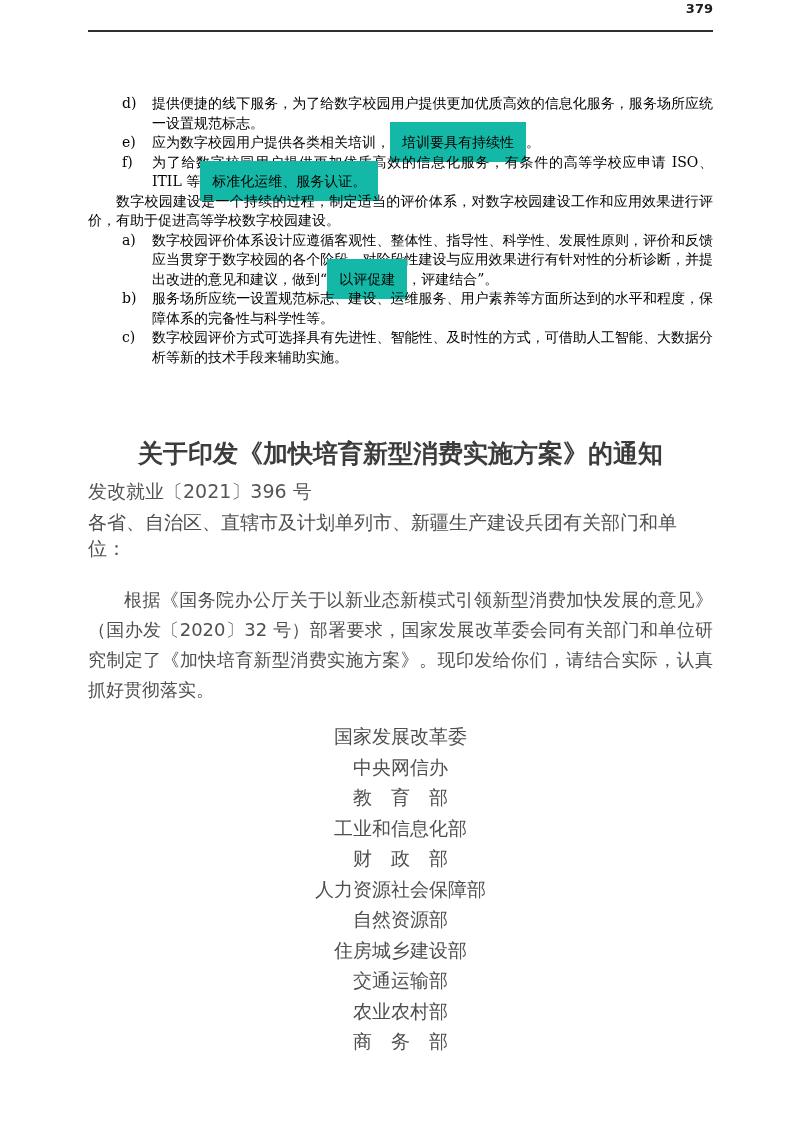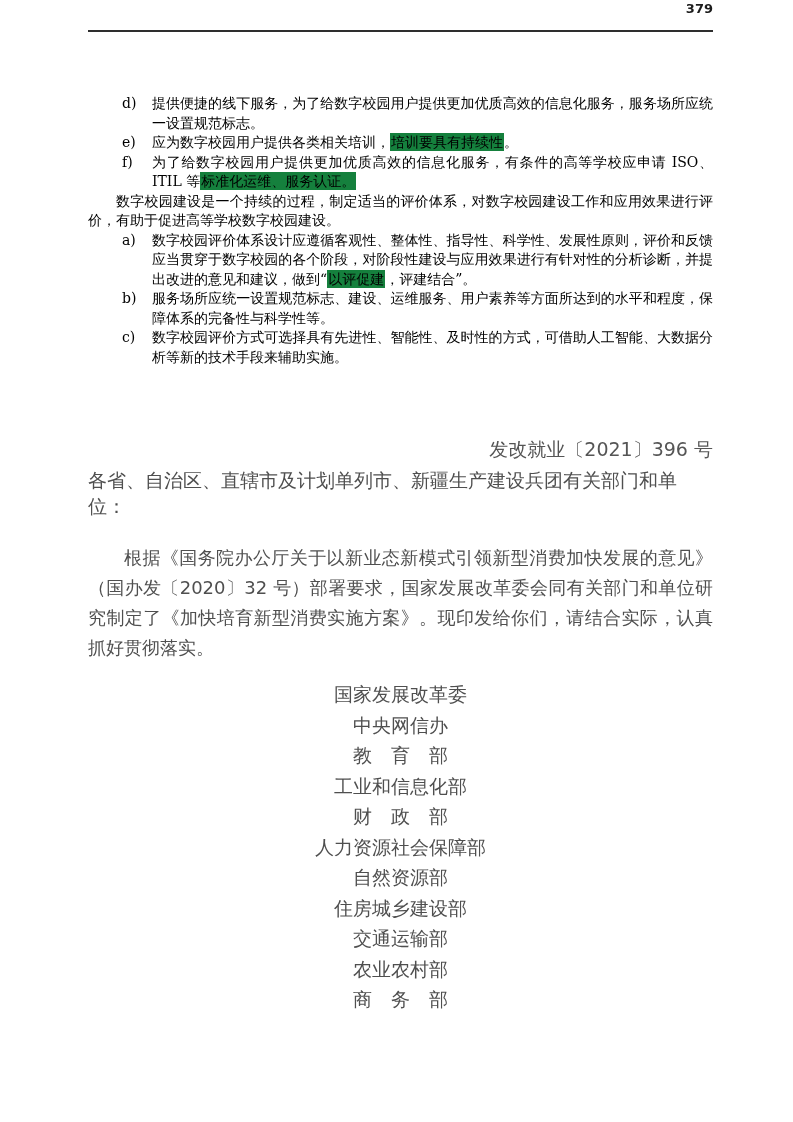--- a/index.html
+++ b/index.html
@@ -25,32 +25,32 @@
   
   .upper {
     font-size: 14px; line-height: 19.5px; color: #000000;
     text-align: justify;
   }
   .li { display: flex; padding-left: 34px; }
   .li .marker { flex: 0 0 30px; width: 30px; }
   .li .li-text { flex: 1; text-align: justify; }
   .sec-heading { font-weight: bold; margin-top: 6px; }
   .intro { text-indent: 2em; text-align: justify; }
-  mark { background: #15803d; color: inherit; padding: 1px; }
+  mark { background: #14b8a6; color: inherit; padding: 12px; }
   
   .notice {
     margin-top: 70px;
     font-family: "DejaVu Sans", "Liberation Sans", sans-serif;
     color: #4f4f4f; font-size: 19px;
   }
   .notice-title {
     text-align: center; font-size: 25px; font-weight: bold;
     color: #3c3c3c; line-height: 34px; margin: 0;
   }
-  .doc-number { text-align: right; margin-top: 8px; font-size: 19px; color: #555555; line-height: 25px; }
+  .doc-number { text-align: left; margin-top: 8px; font-size: 19px; color: #555555; line-height: 25px; }
   .salutation { margin-top: 5px; font-size: 19px; line-height: 26px; }
   .notice-body {
     margin-top: 24px; text-indent: 2em; font-size: 18px;
     line-height: 30px; text-align: justify;
   }
   .signatories { margin-top: 16px; text-align: center; font-size: 19px; line-height: 30.5px; }
 </style>
 </head>
 <body>
 
@@ -87,20 +87,21 @@
           <div class="li-text"><span>服务场所应统一设置规范标志、建设、运维服务、用户素养等方面所达到的水平和程度，保障体系的完备性与科学性等。</span></div>
         </div>
         <div class="li">
           <span class="marker">c)</span>
           <div class="li-text"><span>数字校园评价方式可选择具有先进性、智能性、及时性的方式，可借助人工智能、大数据分析等新的技术手段来辅助实施。</span></div>
         </div>
       </div>
   </div>
 
   <div class="notice">
+    <h1 class="notice-title">关于印发《加快培育新型消费实施方案》的通知</h1>
     <div class="doc-number">发改就业〔2021〕396 号</div>
     <div class="salutation">各省、自治区、直辖市及计划单列市、新疆生产建设兵团有关部门和单位：</div>
     <div class="notice-body">根据《国务院办公厅关于以新业态新模式引领新型消费加快发展的意见》（国办发〔2020〕32 号）部署要求，国家发展改革委会同有关部门和单位研究制定了《加快培育新型消费实施方案》。现印发给你们，请结合实际，认真抓好贯彻落实。</div>
     <div class="signatories">
         <div>国家发展改革委</div>
         <div>中央网信办</div>
         <div>教　育　部</div>
         <div>工业和信息化部</div>
         <div>财　政　部</div>
         <div>人力资源社会保障部</div>

